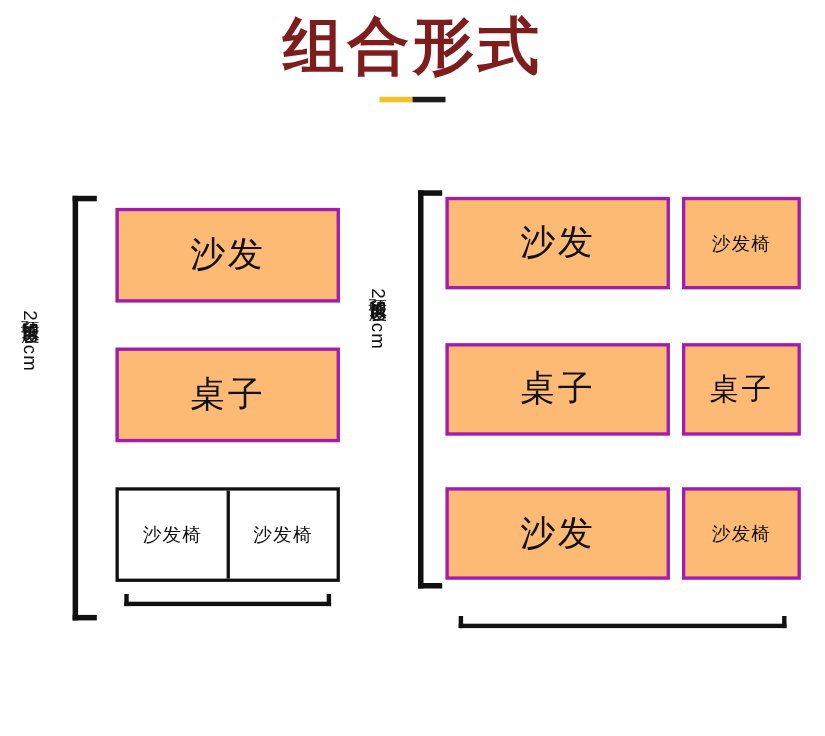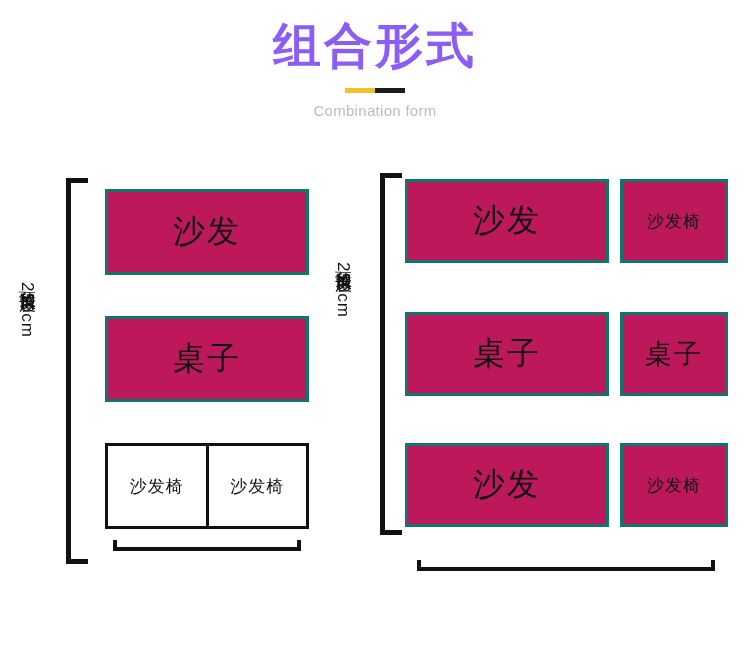--- a/index.html
+++ b/index.html
@@ -20,26 +20,26 @@
   .header {
     position: absolute;
     left: 0;
     top: 0;
     width: 750px;
     text-align: center;
   }
   .title {
     margin: 0;
     padding-top: 18px;
-    font-size: 48px;
+    font-size: 56px;
     line-height: 56px;
     font-weight: 700;
     letter-spacing: 3px;
-    color: #8b5cf6;
-    font-family: Liberation Serif, serif;
+    color: #7f1d1d;
+    font-family: Liberation Mono, monospace;
   }
   .divider {
     width: 60px;
     height: 5px;
     margin: 14px auto 0 auto;
     display: flex;
   }
   .divider .seg-yellow {
     flex: 0 0 30px;
     background: #f2c029;
@@ -108,23 +108,23 @@
     line-height: 22px;
     letter-spacing: 0.5px;
     color: #111111;
     white-space: nowrap;
     text-align: center;
   }
 
   
   .box {
     position: absolute;
-    border: 3px solid #0f766e;
-    box-sizing: border-box;
-    background: #be185d;
+    border: 3px solid #a21caf;
+    box-sizing: border-box;
+    background: #fdba74;
     display: flex;
     align-items: center;
     justify-content: center;
     color: #111111;
     white-space: nowrap;
   }
   .box.lg  { font-size: 32px; letter-spacing: 2px; }
   .box.sm  { font-size: 17px; letter-spacing: 1px; }
   .box.md  { font-size: 27px; letter-spacing: 2px; }
 
@@ -150,21 +150,20 @@
 </style>
 </head>
 <body>
 
 <div class="header">
   <h1 class="title">组合形式</h1>
   <div class="divider">
     <span class="seg-yellow"></span>
     <span class="seg-dark"></span>
   </div>
-  <p class="subtitle">Combination form</p>
 </div>
 
 <div class="stage">
 
   <div class="diagram left">
 
     <div class="v-bracket" style="left:66px; top:178px; width:22px; height:386px;"></div>
 
     <div class="v-label" style="left:18px; top:278px;">预留长度210cm</div>
 

